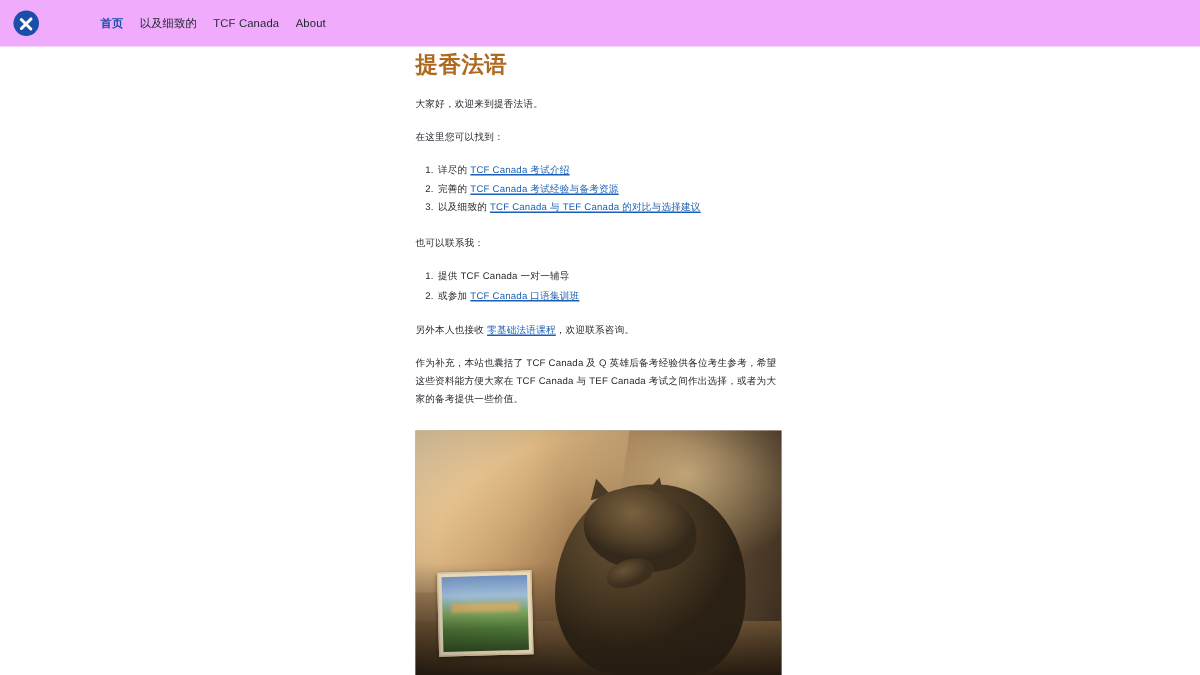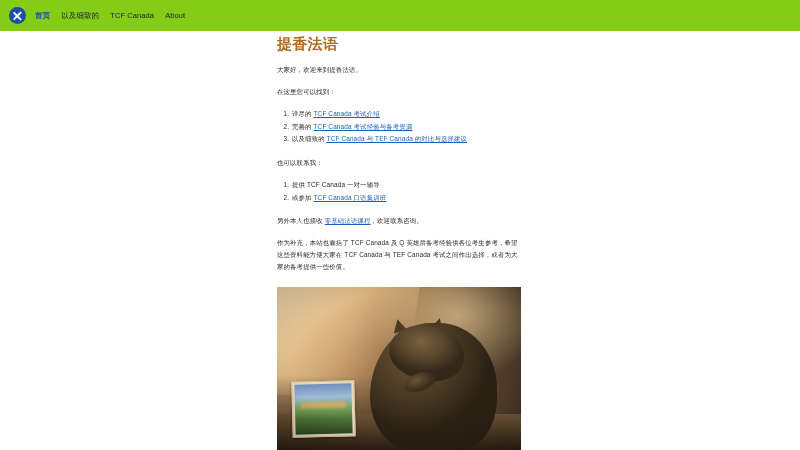--- a/index.html
+++ b/index.html
@@ -15,25 +15,26 @@
   #page {
     position: relative;
     width: 800px;
     height: 450px;
     background: #ffffff;
   }
 
   
   .navbar {
     height: 31px;
-    background: #84cc16;
+    background: #f0abfc;
     display: flex;
     align-items: center;
     padding-left: 9px;
     box-sizing: border-box;
+    gap: 32px;
   }
 
   .logo {
     width: 17px;
     height: 17px;
     border-radius: 50%;
     background: #1b4ea8;
     position: relative;
     flex: 0 0 auto;
     margin-right: 9px;

